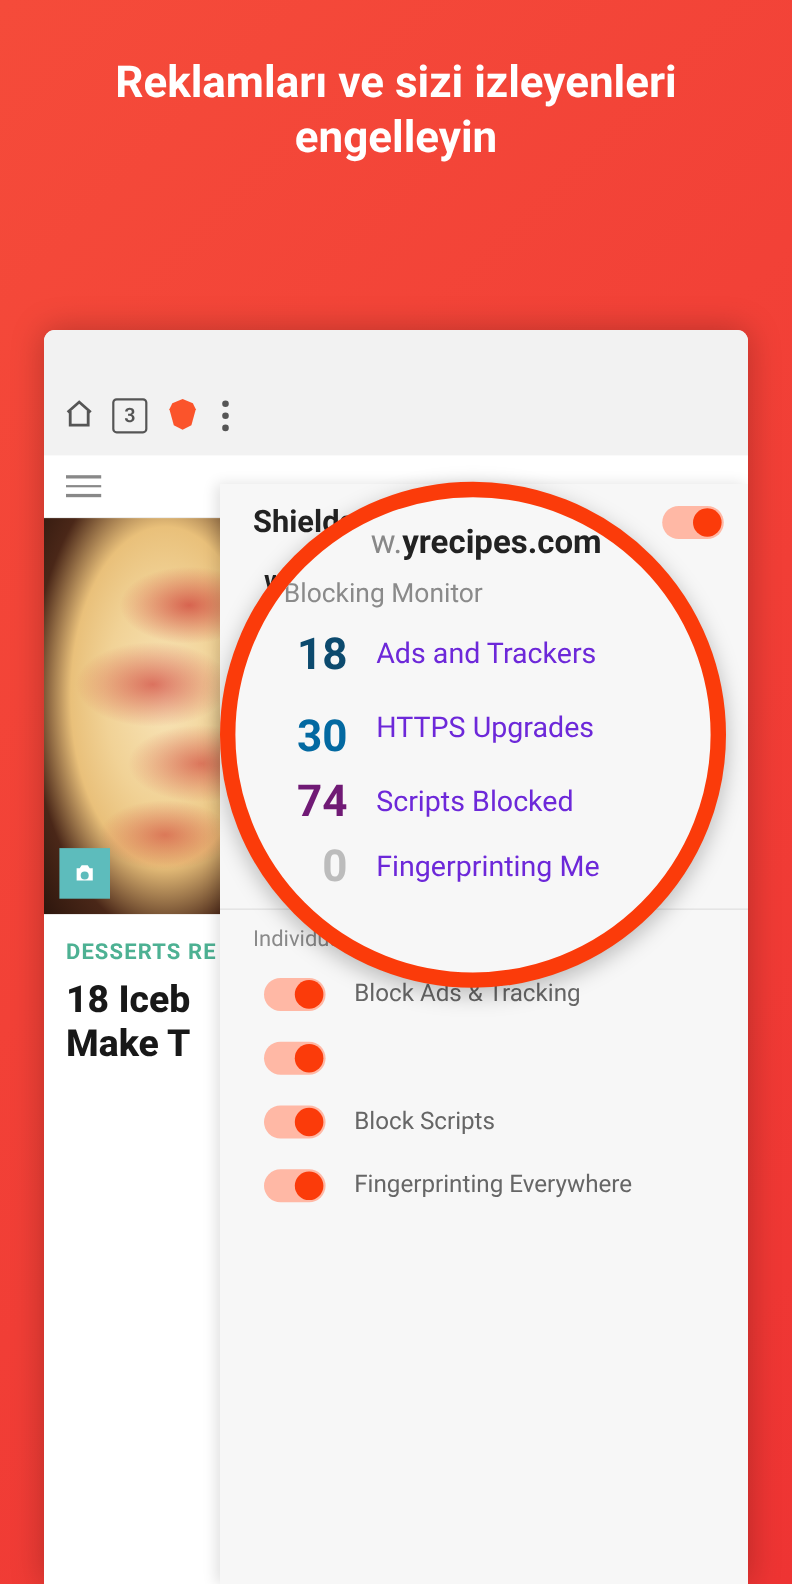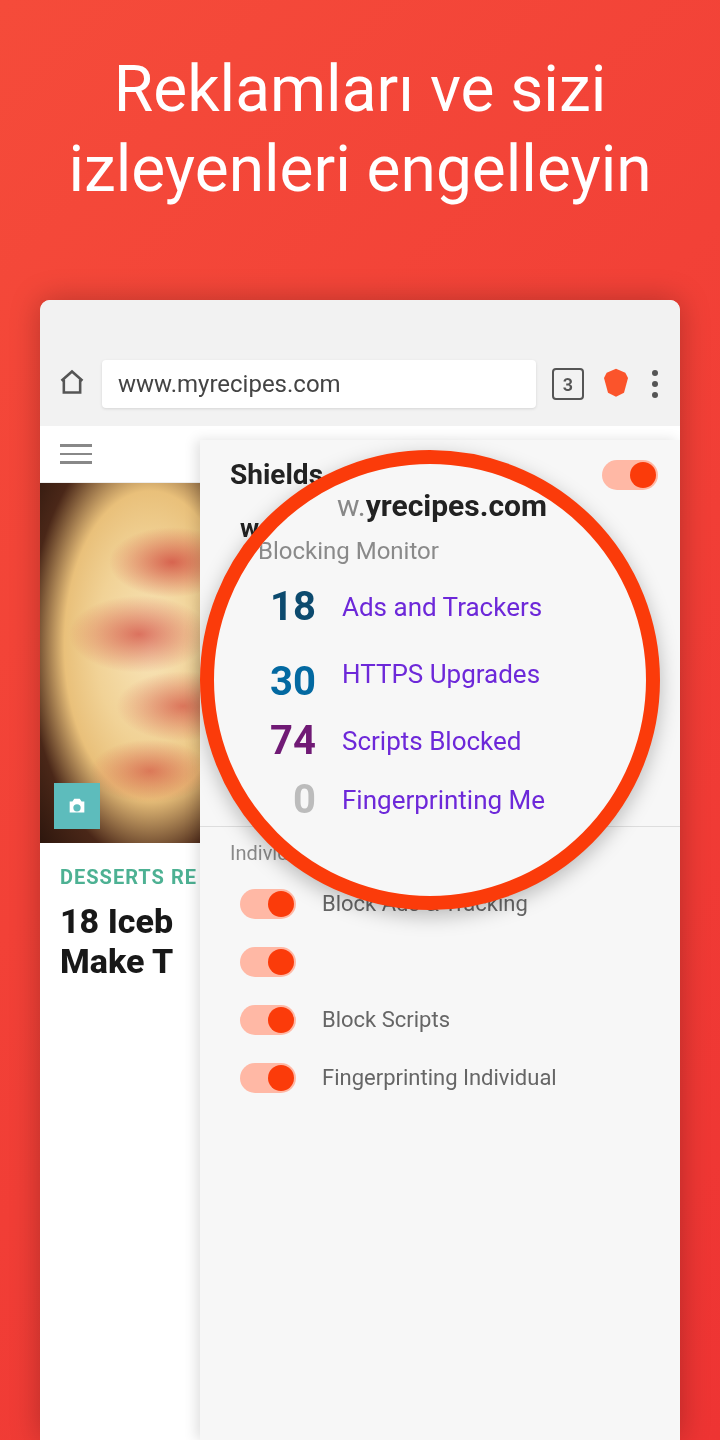--- a/index.html
+++ b/index.html
@@ -6,22 +6,22 @@
   body {
     width: 720px;
     height: 1440px;
     background: linear-gradient(135deg, #f54b3a 0%, #ee3433 100%);
     font-family: -apple-system, BlinkMacSystemFont, "Segoe UI", Roboto, Arial, sans-serif;
     overflow: hidden;
     position: relative;
   }
   .headline {
     color: #fff;
-    font-size: 64px;
-    font-weight: 400;
+    font-size: 40px;
+    font-weight: 700;
     text-align: center;
     padding: 50px 40px 30px;
     line-height: 1.25;
   }
   .device {
     position: absolute;
     top: 300px;
     left: 40px;
     right: 40px;
     bottom: 0;
@@ -134,21 +134,21 @@
   .stat-num.grey { color:#bcbcbc; }
   .stat-label { font-size:24px; color:#6d28d9; }
   .divider { height:1px; background:#ddd; margin:12px 0 8px; }
   .indiv-label { padding: 6px 22px 10px 30px; color:#8a8a8a; font-size:20px; }
   .opt-row { display:flex; align-items:center; padding: 14px 22px 14px 40px; gap:26px; }
   .opt-label { font-size:22px; color:#666; line-height:1.2; }
 
   
   .mag {
     position:absolute;
-    top: 450px;
+    top: 438px;
     left: 200px;
     width: 460px; height: 460px;
     border: 14px solid #fb3b0a;
     border-radius: 50%;
     background:#f7f7f7;
     overflow:hidden;
     box-shadow: 0 6px 20px rgba(0,0,0,0.25);
   }
   .mag-inner { padding: 24px 20px 0 44px; }
   .mag-domain { font-size:30px; font-weight:700; color:#222; margin-bottom:14px; text-align:center;}
@@ -163,21 +163,20 @@
 <div class="headline">Reklamları ve sizi izleyenleri engelleyin</div>
 
 <div class="device">
 
   <div class="toolbar">
     <div class="home-icon">
       <svg viewBox="0 0 24 24">
           <path d="M3 11 L12 3 L21 11 M5 10 V21 H19 V10"></path>
         </svg>
     </div>
-    <div class="urlbar">www.myrecipes.com</div>
     <div class="tab-count">3</div>
     <div class="lion-icon">
       <svg viewBox="0 0 24 24">
           <path d="M12 2 L19 5 L21 9 L18 20 L12 23 L6 20 L3 9 L5 5 Z"></path>
         </svg>
     </div>
     <div class="kebab">
         <span></span>
         <span></span>
         <span></span>
@@ -244,21 +243,21 @@
     </div>
     <div class="opt-row">
       <div class="toggle"></div>
     </div>
     <div class="opt-row">
       <div class="toggle"></div>
       <div class="opt-label">Block Scripts</div>
     </div>
     <div class="opt-row">
       <div class="toggle"></div>
-      <div class="opt-label">Fingerprinting Individual</div>
+      <div class="opt-label">Fingerprinting Everywhere</div>
     </div>
   </div>
 </div>
 
 <div class="mag">
   <div class="mag-inner">
     <div class="mag-domain">
       <span style="color:#888; font-weight:400;">w.</span><span>yrecipes.com</span>
     </div>
     <div class="mag-sub">Blocking Monitor</div>

